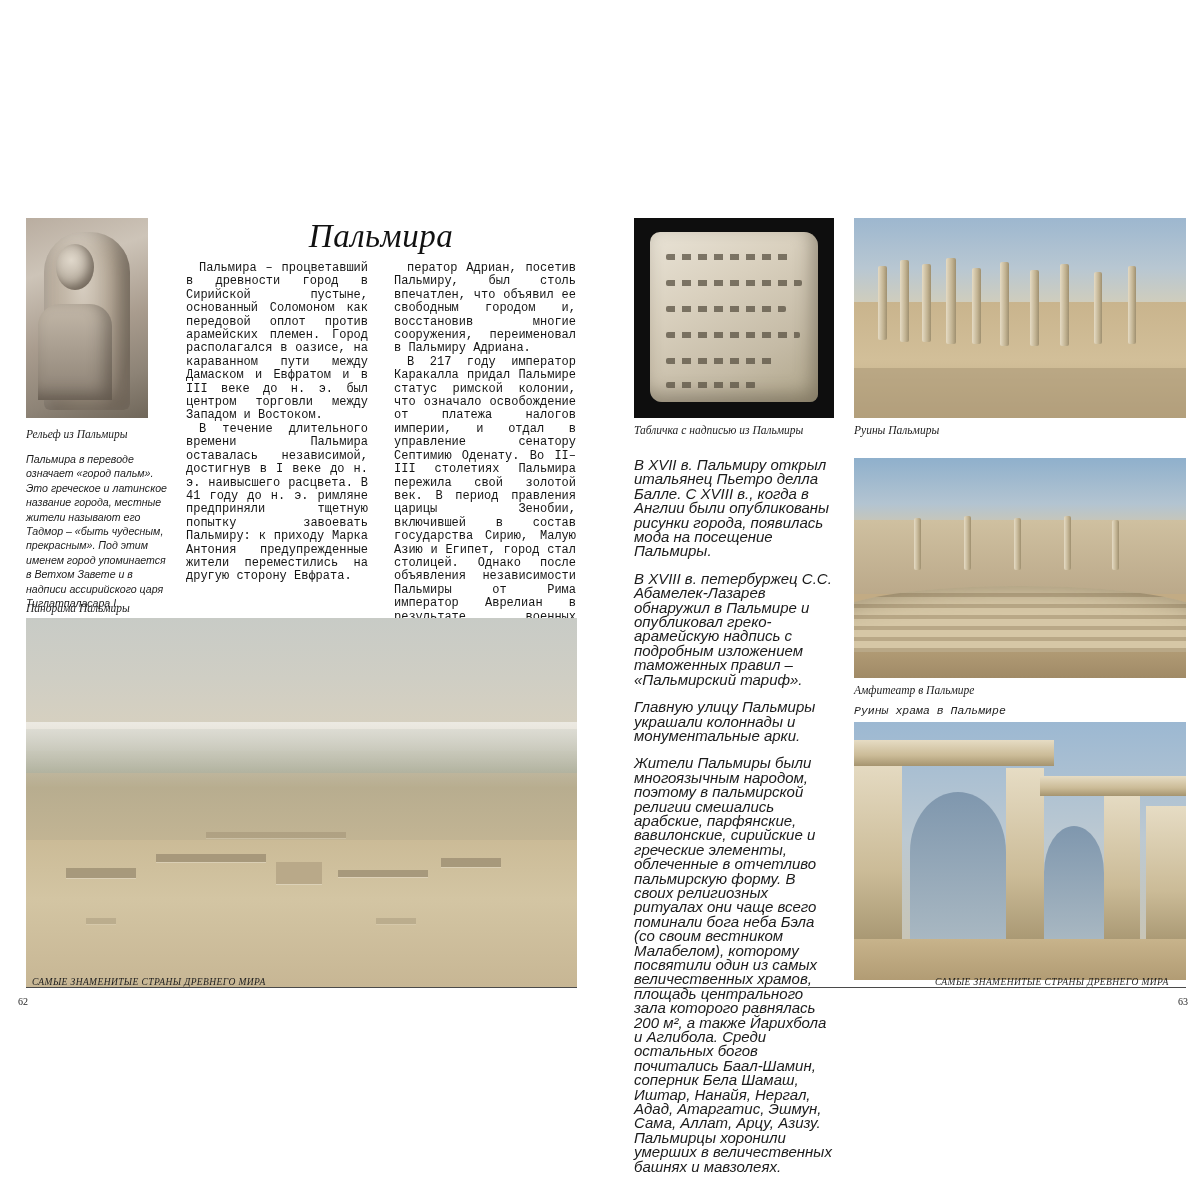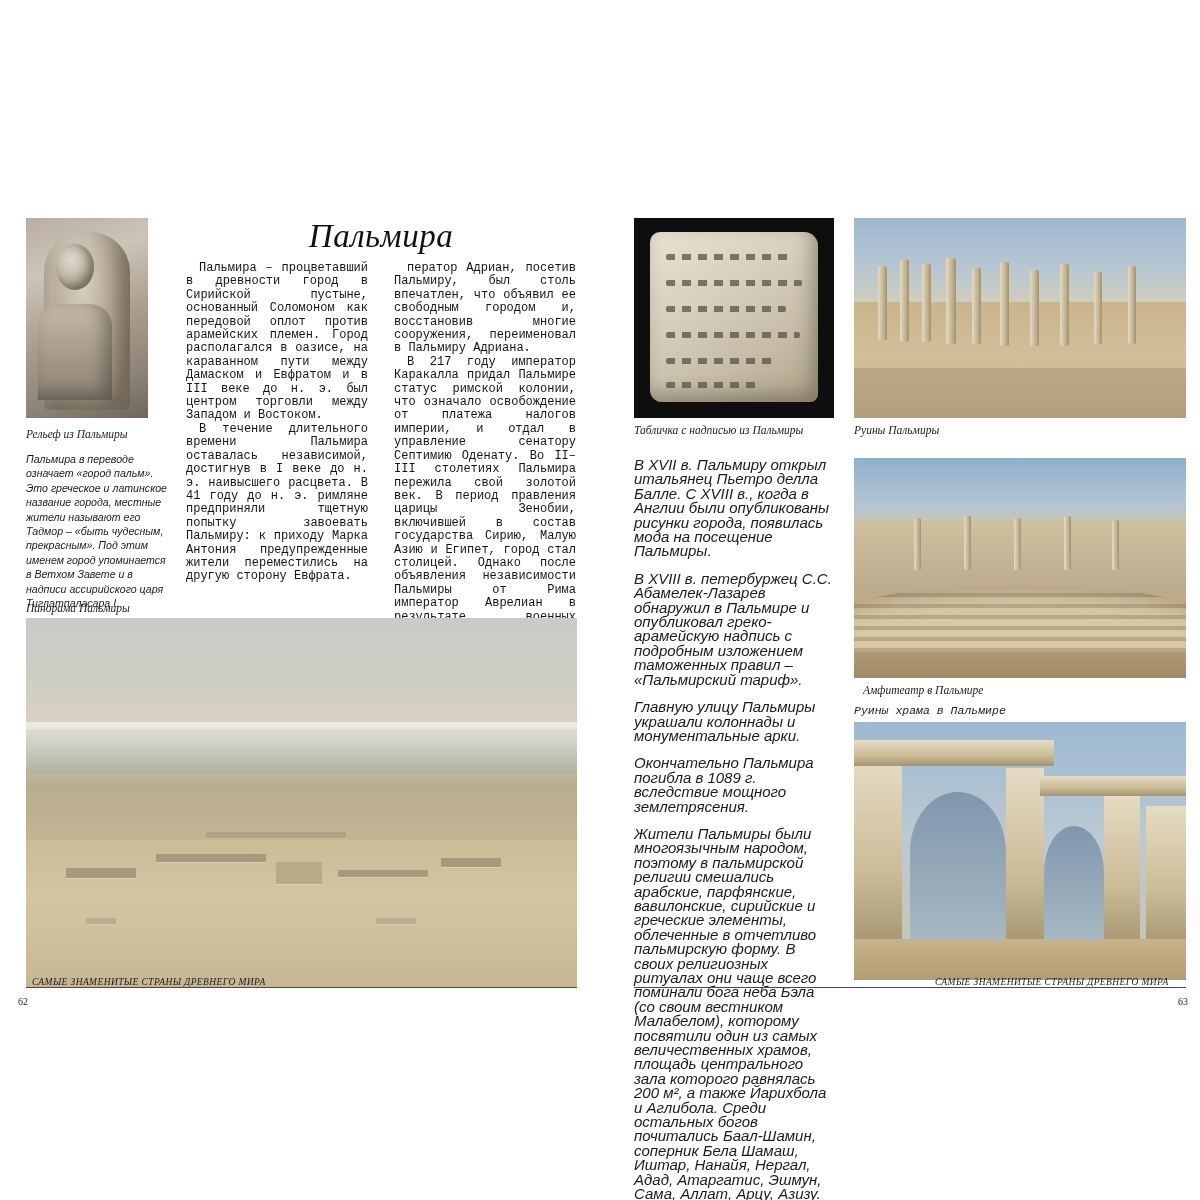--- a/index.html
+++ b/index.html
@@ -271,21 +271,21 @@
     background: linear-gradient(180deg, #7f97ae, #a9b8c2);
     border-radius: 50% 50% 0 0 / 40% 40% 0 0;
   }
   .temple-ground {
     position: absolute; left:0; bottom:0; width:100%; height:16%;
     background: linear-gradient(180deg, #c7b38b, #b29c74);
   }
 
   .cap-tablet { position: absolute; left: 0; top: 214px; width: 210px; }
   .cap-ruins  { position: absolute; left: 220px; top: 214px; width: 220px; }
-  .cap-amphi  { position: absolute; left: 220px; top: 474px; width: 250px; margin-left: 9px; }
+  .cap-amphi  { position: absolute; left: 220px; top: 474px; width: 250px; }
   .cap-temple { position: absolute; left: 220px; top: 494px; width: 250px; font-family: Liberation Mono, monospace; }
 
   .side-notes {
     position: absolute;
     left: 0;
     top: 248px;
     width: 200px;
     font-family: "Liberation Sans", sans-serif;
     font-style: italic;
     font-size: 15px;
@@ -439,21 +439,20 @@
       <div class="arch-block" style="left:292px; top:84px; width:40px; height:142px;"></div>
       <div class="arch-block" style="left:0; top:18px; width:200px; height:26px;"></div>
       <div class="arch-block" style="left:186px; top:54px; width:146px; height:20px;"></div>
       <div class="temple-ground"></div>
     </div>
 
     <div class="side-notes">
       <p>В XVII в. Пальмиру открыл итальянец Пьетро делла Балле. С XVIII в., когда в Англии были опубликованы рисунки города, появилась мода на посещение Пальмиры.</p>
       <p>В XVIII в. петербуржец С.С. Абамелек-Лазарев обнаружил в Пальмире и опубликовал греко-арамейскую надпись с подробным изложением таможенных правил – «Пальмирский тариф».</p>
       <p>Главную улицу Пальмиры украшали колоннады и монументальные арки.</p>
-      <p>Окончательно Пальмира погибла в 1089 г. вследствие мощного землетрясения.</p>
       <p>Жители Пальмиры были многоязычным народом, поэтому в пальмирской религии смешались арабские, парфянские, вавилонские, сирийские и греческие элементы, облеченные в отчетливо пальмирскую форму. В своих религиозных ритуалах они чаще всего поминали бога неба Бэла (со своим вестником Малабелом), которому посвятили один из самых величественных храмов, площадь центрального зала которого равнялась 200 м², а также Йарихбола и Аглибола. Среди остальных богов почитались Баал-Шамин, соперник Бела Шамаш, Иштар, Нанайя, Нергал, Адад, Атаргатис, Эшмун, Сама, Аллат, Арцу, Азизу. Пальмирцы хоронили умерших в величественных башнях и мавзолеях.</p>
     </div>
   </div>
 
   <div class="footer-rule footer-left-rule"></div>
   <div class="footer-rule footer-right-rule"></div>
 
   <div class="footer-text footer-left-text">САМЫЕ ЗНАМЕНИТЫЕ СТРАНЫ ДРЕВНЕГО МИРА</div>
   <div class="footer-text footer-right-text">САМЫЕ ЗНАМЕНИТЫЕ СТРАНЫ ДРЕВНЕГО МИРА</div>
 

